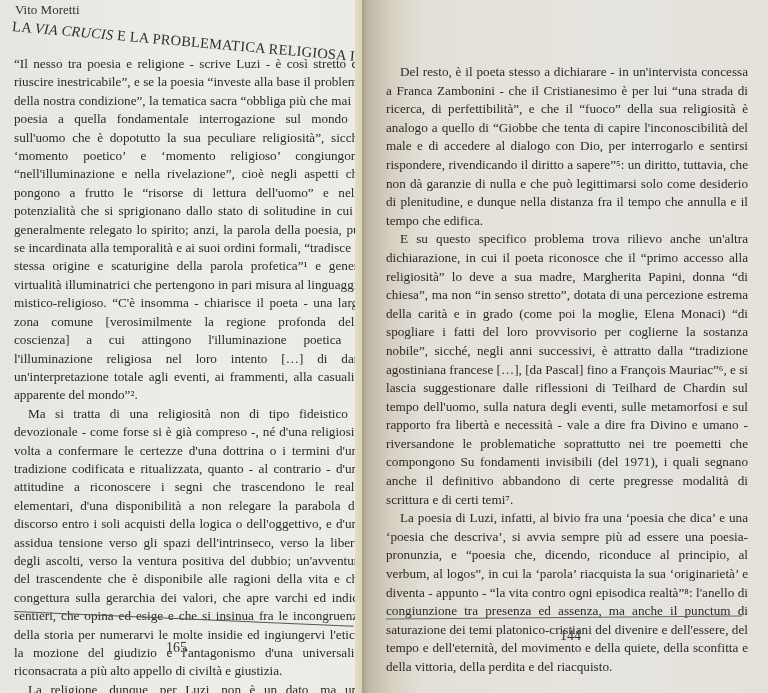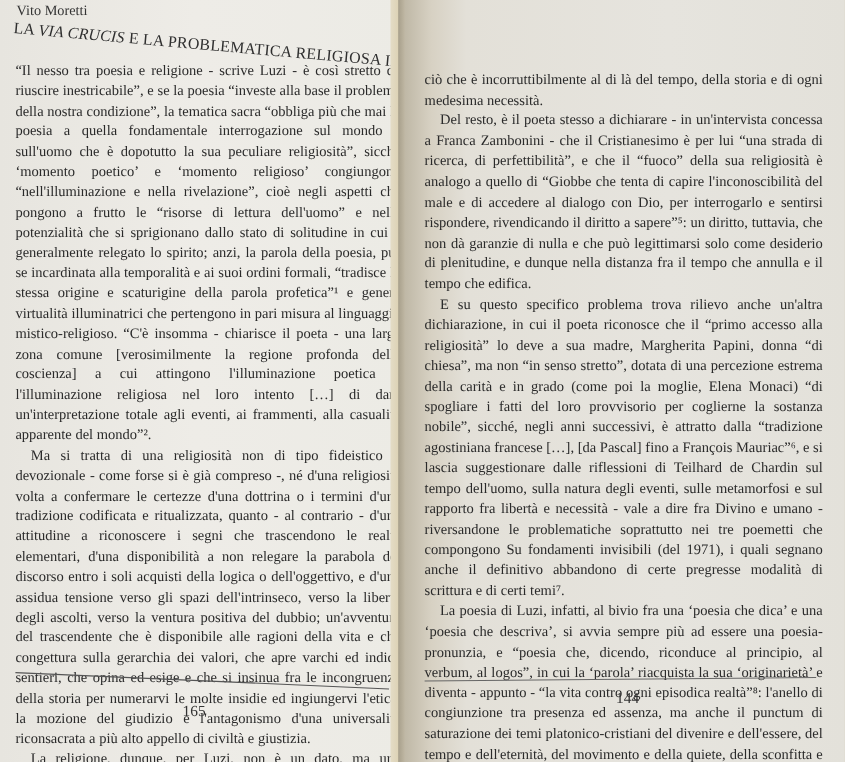--- a/index.html
+++ b/index.html
@@ -86,21 +86,20 @@
 
     <div class="rule-left"></div>
     <div class="folio-left">165</div>
   </div>
 
   <div class="edge"></div>
   <div class="gutter-shadow"></div>
 
   <div class="page-right">
     <div class="text-right">
-      <p>ciò che è incorruttibilmente al di là del tempo, della storia e di ogni medesima necessità.</p>
       <p class="indent">Del resto, è il poeta stesso a dichiarare - in un'intervista concessa a Franca Zambonini - che il Cristianesimo è per lui “una strada di ricerca, di perfettibilità”, e che il “fuoco” della sua religiosità è analogo a quello di “Giobbe che tenta di capire l'inconoscibilità del male e di accedere al dialogo con Dio, per interrogarlo e sentirsi rispondere, rivendicando il diritto a sapere”⁵: un diritto, tuttavia, che non dà garanzie di nulla e che può legittimarsi solo come desiderio di plenitudine, e dunque nella distanza fra il tempo che annulla e il tempo che edifica.</p>
       <p class="indent">E su questo specifico problema trova rilievo anche un'altra dichiarazione, in cui il poeta riconosce che il “primo accesso alla religiosità” lo deve a sua madre, Margherita Papini, donna “di chiesa”, ma non “in senso stretto”, dotata di una percezione estrema della carità e in grado (come poi la moglie, Elena Monaci) “di spogliare i fatti del loro provvisorio per coglierne la sostanza nobile”, sicché, negli anni successivi, è attratto dalla “tradizione agostiniana francese […], [da Pascal] fino a François Mauriac”⁶, e si lascia suggestionare dalle riflessioni di Teilhard de Chardin sul tempo dell'uomo, sulla natura degli eventi, sulle metamorfosi e sul rapporto fra libertà e necessità - vale a dire fra Divino e umano - riversandone le problematiche soprattutto nei tre poemetti che compongono Su fondamenti invisibili (del 1971), i quali segnano anche il definitivo abbandono di certe pregresse modalità di scrittura e di certi temi⁷.</p>
       <p class="indent">La poesia di Luzi, infatti, al bivio fra una ‘poesia che dica’ e una ‘poesia che descriva’, si avvia sempre più ad essere una poesia-pronunzia, e “poesia che, dicendo, riconduce al principio, al verbum, al logos”, in cui la ‘parola’ riacquista la sua ‘originarietà’ e diventa - appunto - “la vita contro ogni episodica realtà”⁸: l'anello di congiunzione tra presenza ed assenza, ma anche il punctum di saturazione dei temi platonico-cristiani del divenire e dell'essere, del tempo e dell'eternità, del movimento e della quiete, della sconfitta e della vittoria, della perdita e del riacquisto.</p>
 
     </div>
     <div class="rule-right"></div>
     <div class="folio-right">144</div>
   </div>
 
 </div>

